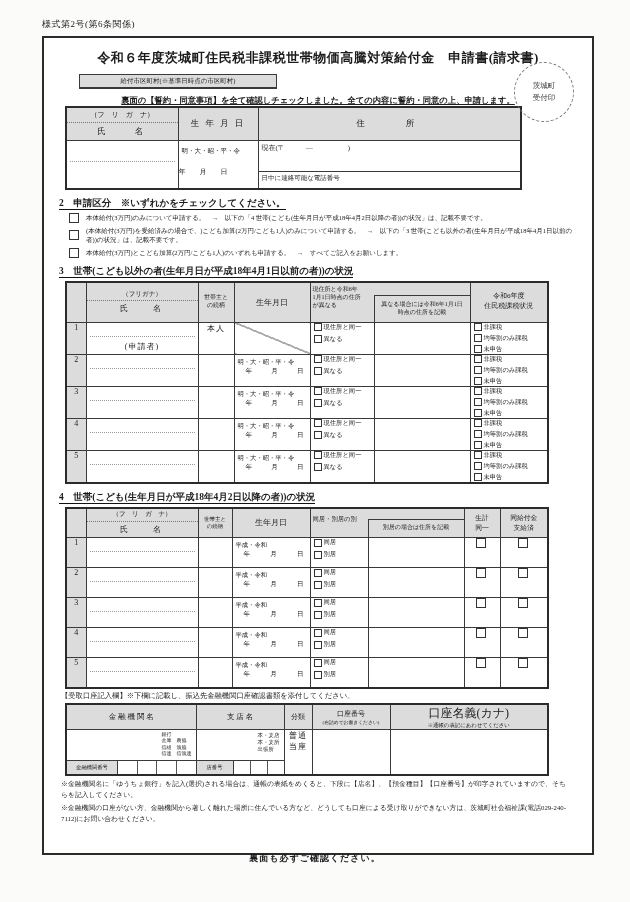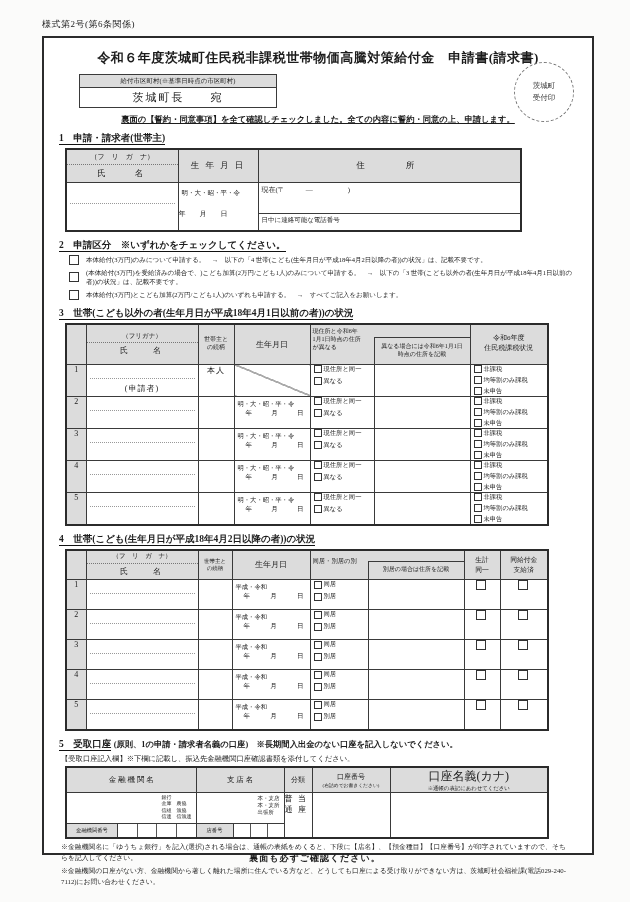--- a/index.html
+++ b/index.html
@@ -69,49 +69,47 @@
   
   .s5sub{margin:2px 0 2px 4px;font-size:7.3px;font-weight:normal;}
   .s5 th{font-size:7.5px;}
   .s5 .small{display:block;font-size:4.8px;font-weight:normal;}
   .bankbody{position:relative;height:46px;}
   .kinds{position:absolute;right:4px;top:2px;font-size:5px;line-height:1.3;text-align:left;}
   .strip{position:absolute;left:0;right:0;bottom:0;height:13px;border-top:1px solid #3a3a3a;display:flex;}
   .strip .slab{background:#dcdcdc;border-right:1px solid #3a3a3a;font-size:5.3px;display:flex;align-items:center;justify-content:center;flex:none;}
   .strip .scell{flex:1;border-right:1px solid #555;}
   .strip .scell:last-child{border-right:none;}
-  .typecell{display:flex;flex-direction:row;justify-content:space-around;align-items:center;font-size:8px;letter-spacing:1px;height:100%;}
+  .typecell{display:flex;flex-direction:column;justify-content:space-around;align-items:center;font-size:8px;letter-spacing:1px;height:100%;}
   .acctcells{display:flex;height:100%;}
   .acctcells .acell{flex:1;border-right:1px solid #555;}
   .acctcells .acell:last-child{border-right:none;}
   .note{margin:3px 0 0 4px;font-size:6.8px;line-height:1.55;width:505px;text-align:justify;}
   .footer{position:absolute;left:0;top:852px;width:100%;text-align:center;font-size:9px;font-weight:bold;letter-spacing:1px;}
 </style>
 </head>
 <body>
 
 <div class="form-number">様式第2号(第6条関係)</div>
 
 <div class="frame">
 
   <div class="title">令和６年度茨城町住民税非課税世帯物価高騰対策給付金　申請書(請求書)</div>
 
   <div class="recipient">
     <div class="lab">給付市区町村(※基準日時点の市区町村)</div>
-    <div class="val">茨城町長　　宛</div>
   </div>
 
   <div class="stamp">
     <div>茨城町</div>
     <div>受付印</div>
   </div>
 
   <div class="pledge">裏面の【誓約・同意事項】を全て確認しチェックしました。全ての内容に誓約・同意の上、申請します。</div>
 
-  <div class="sec-head"><span class="u">1　申請・請求者(世帯主)</span></div>
   <table class="t s1" style="width:455px">
     <colgroup>
         <col style="width:112px">
         <col style="width:80px">
         <col style="width:263px">
       </colgroup>
     <tbody>
         <tr style="height:26px">
       <th>
         <div class="furi">（フ　リ　ガ　ナ）</div>
@@ -639,24 +637,20 @@
           </td>
       <td>
             <div class="ctr">
               <span class="cb cb9"></span>
             </div>
           </td>
     </tr>
   </tbody>
     </table>
 
-  <div class="sec-head">
-    <span class="u">5　受取口座</span>
-    <span style="font-size:8.3px">(原則、1の申請・請求者名義の口座)　※長期間入出金のない口座を記入しないでください。</span>
-  </div>
   <div class="s5sub">【受取口座記入欄】※下欄に記載し、振込先金融機関口座確認書類を添付してください。</div>
 
   <table class="t s5" style="width:482px">
     <colgroup>
         <col style="width:130px">
         <col style="width:88px">
         <col style="width:28px">
         <col style="width:78px">
         <col style="width:158px">
       </colgroup>

